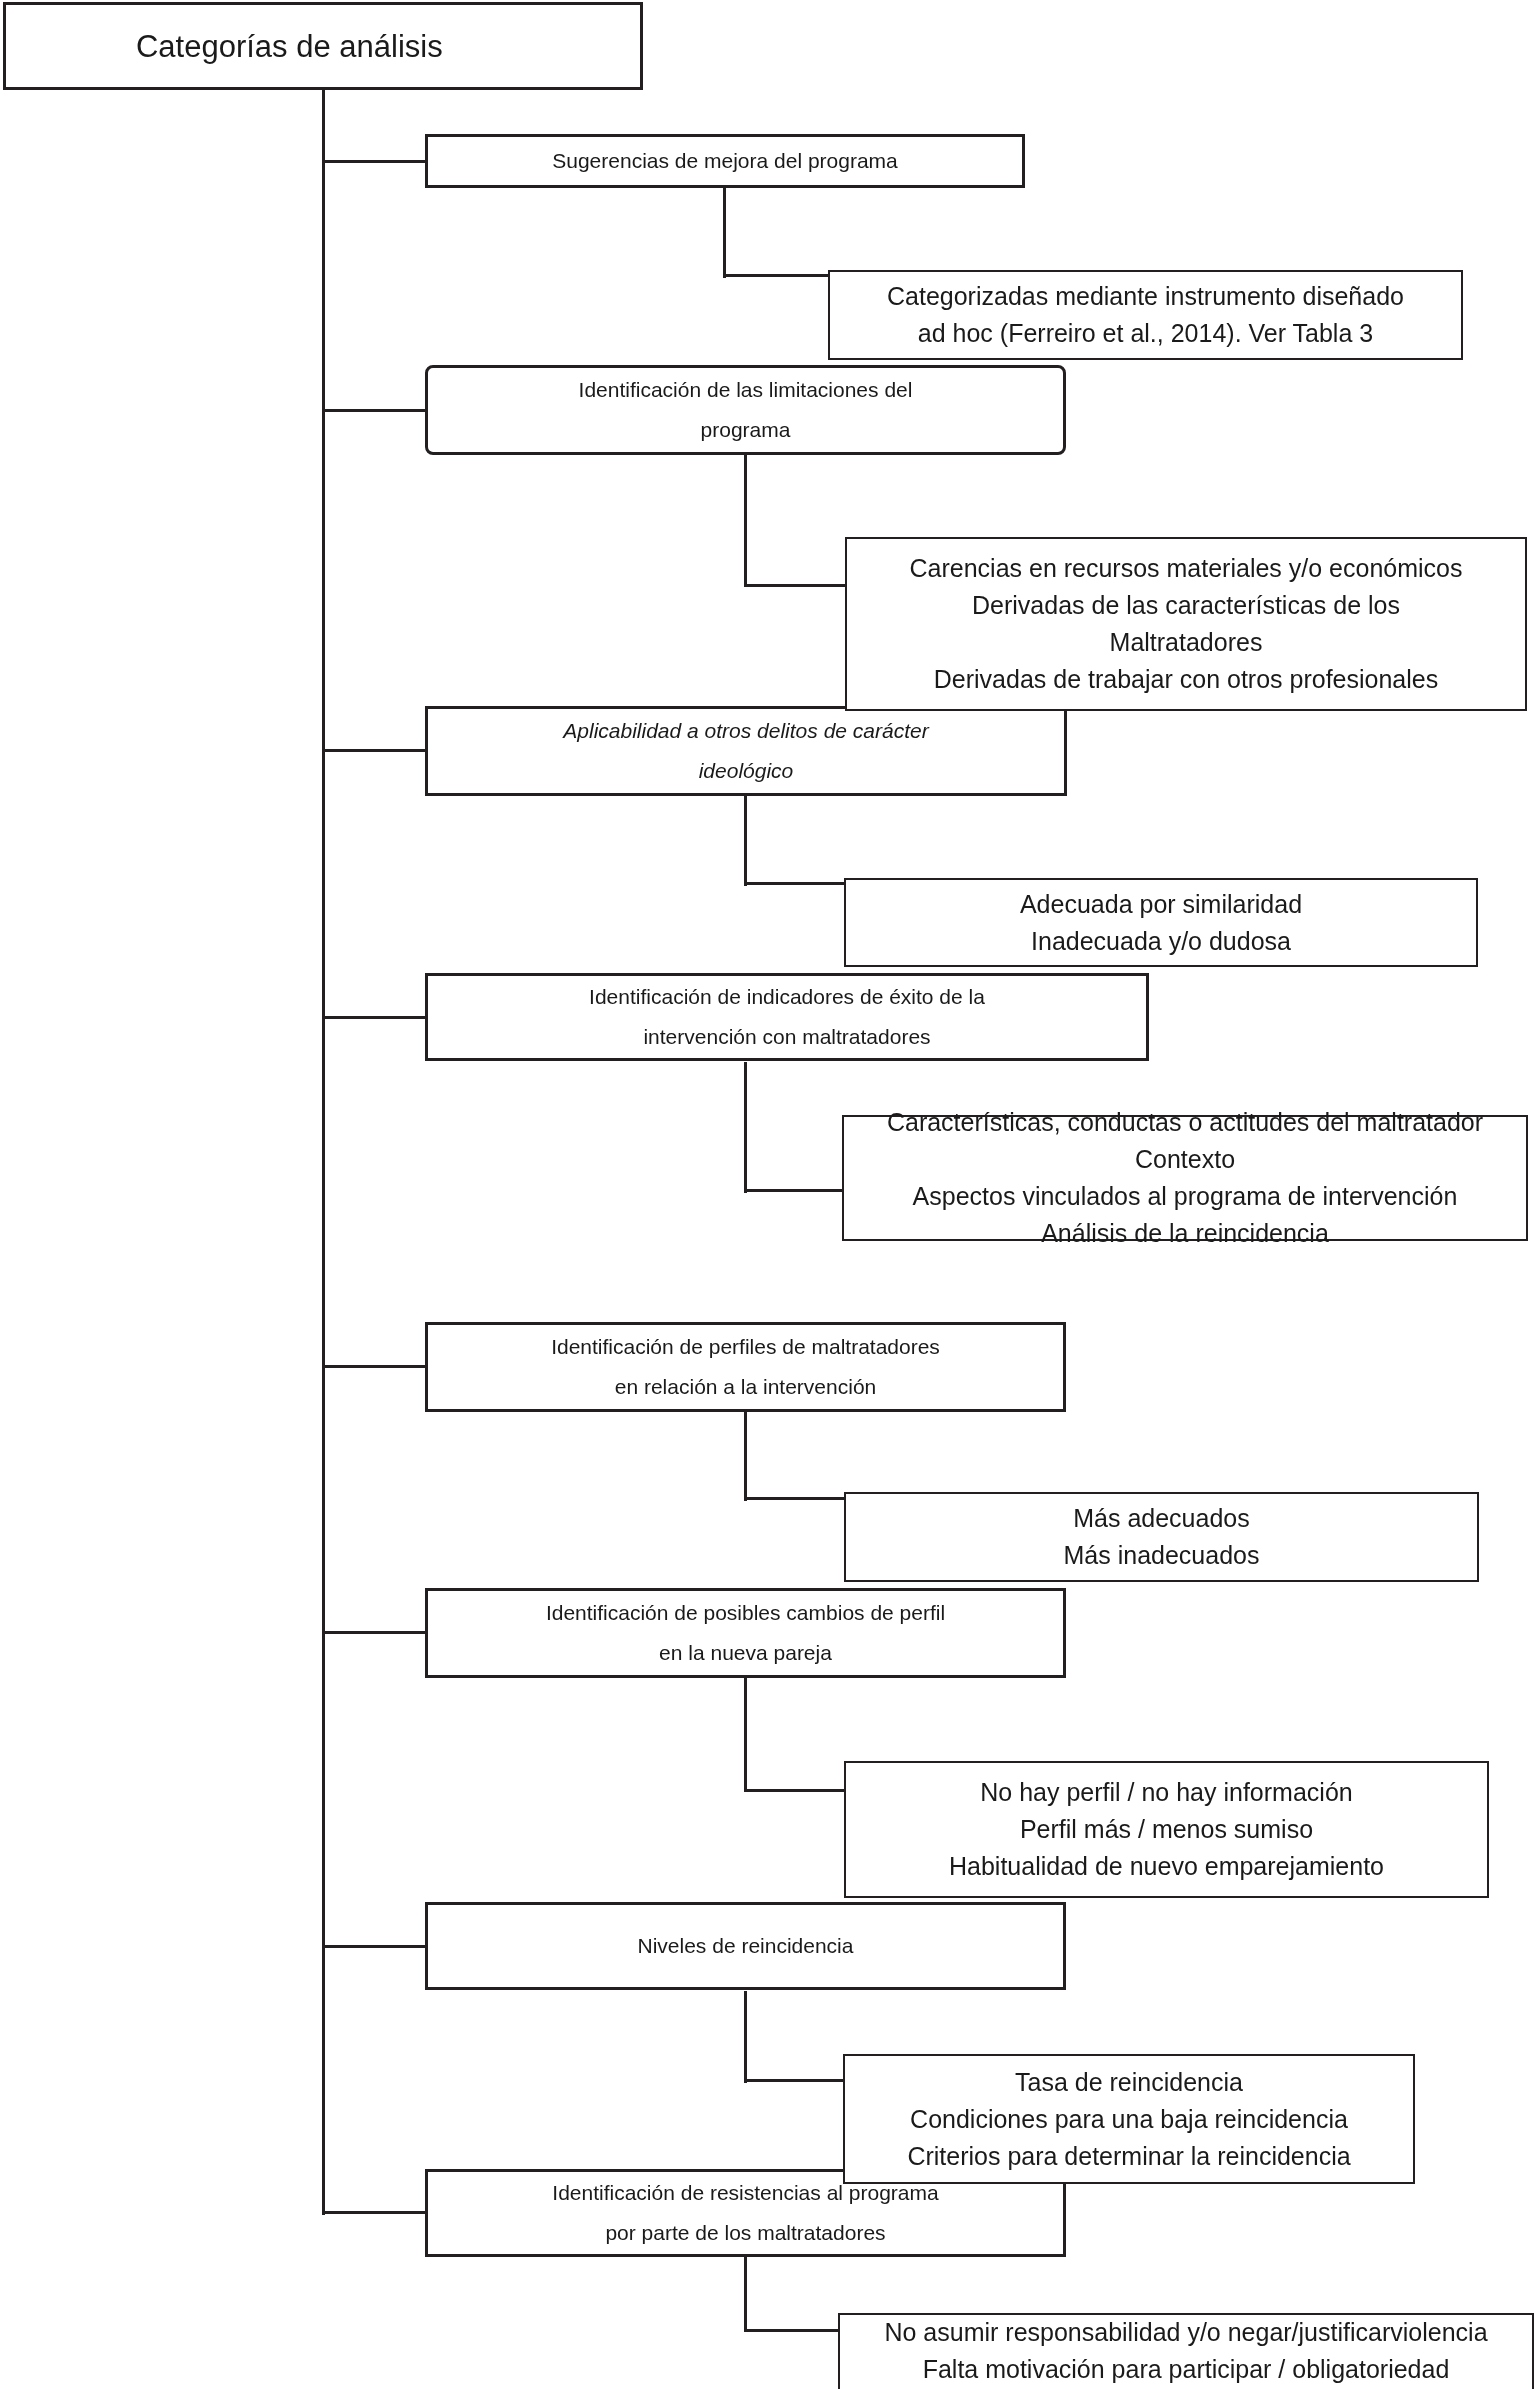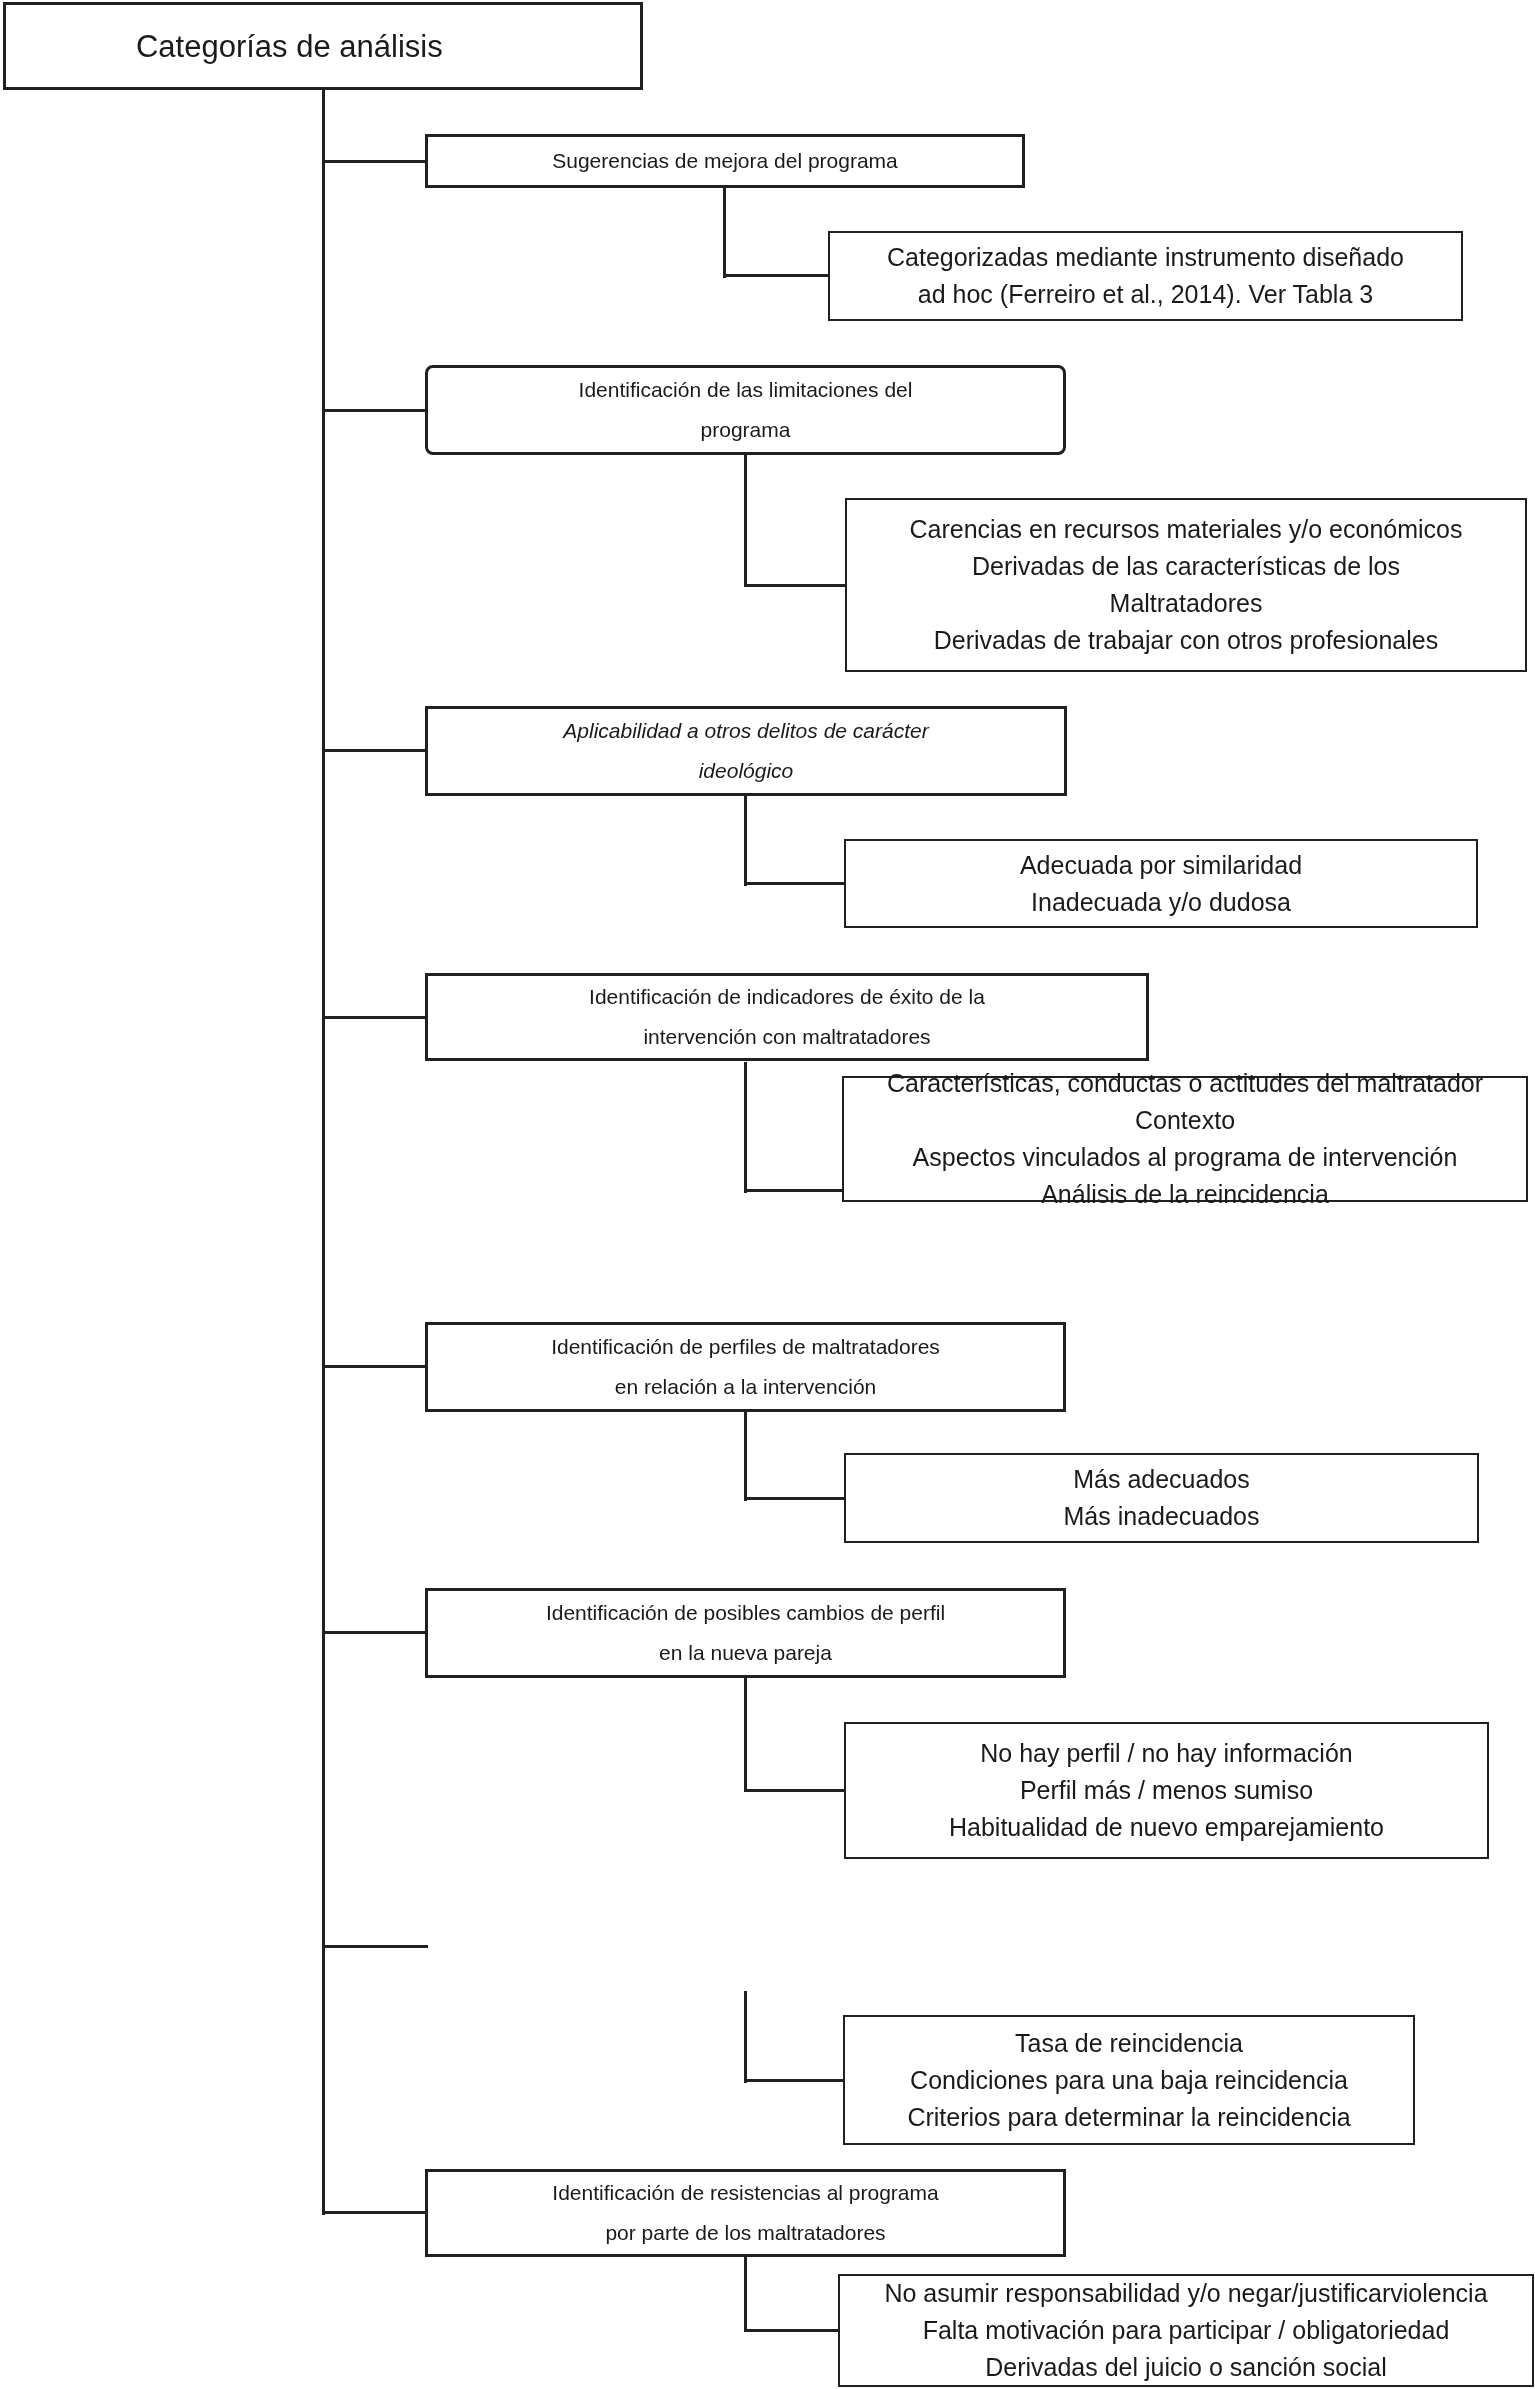--- a/index.html
+++ b/index.html
@@ -9,21 +9,21 @@
     overflow:hidden;
   }
   .box{
     position:absolute;box-sizing:border-box;background:#ffffff;
     border:3.3px solid #231f20;
     display:flex;flex-direction:column;align-items:center;justify-content:center;
     text-align:center;
   }
   .root{font-size:31px;line-height:37px;padding-right:68px;}
   .cat{font-size:21px;line-height:40px;}
-  .sub{font-size:25px;line-height:37px;border-width:2.7px;}
+  .sub{font-size:25px;line-height:37px;border-width:2.7px;margin-top:39px;}
   .tline{white-space:nowrap;}
   .line{position:absolute;background:#231f20;}
 
   
   #root-box{left:3.3px;top:2px;width:640px;height:88px;}
 
   
   #spine{left:322px;top:90px;width:3.3px;height:2125px;}
 
   
@@ -108,20 +108,23 @@
       <div class="tline">intervención con maltratadores</div>
     </div>
   <div class="box cat" id="b4">
       <div class="tline">Identificación de perfiles de maltratadores</div>
       <div class="tline">en relación a la intervención</div>
     </div>
   <div class="box cat" id="b5">
       <div class="tline">Identificación de posibles cambios de perfil</div>
       <div class="tline">en la nueva pareja</div>
     </div>
+  <div class="box cat" id="b6">
+      <div class="tline">Niveles de reincidencia</div>
+    </div>
   <div class="box cat" id="b7">
       <div class="tline">Identificación de resistencias al programa</div>
       <div class="tline">por parte de los maltratadores</div>
     </div>
 
   <div class="line" id="sv0"></div>
   <div class="line" id="sh0"></div>
   <div class="line" id="sv1"></div>
   <div class="line" id="sh1"></div>
   <div class="line" id="sv2"></div>

